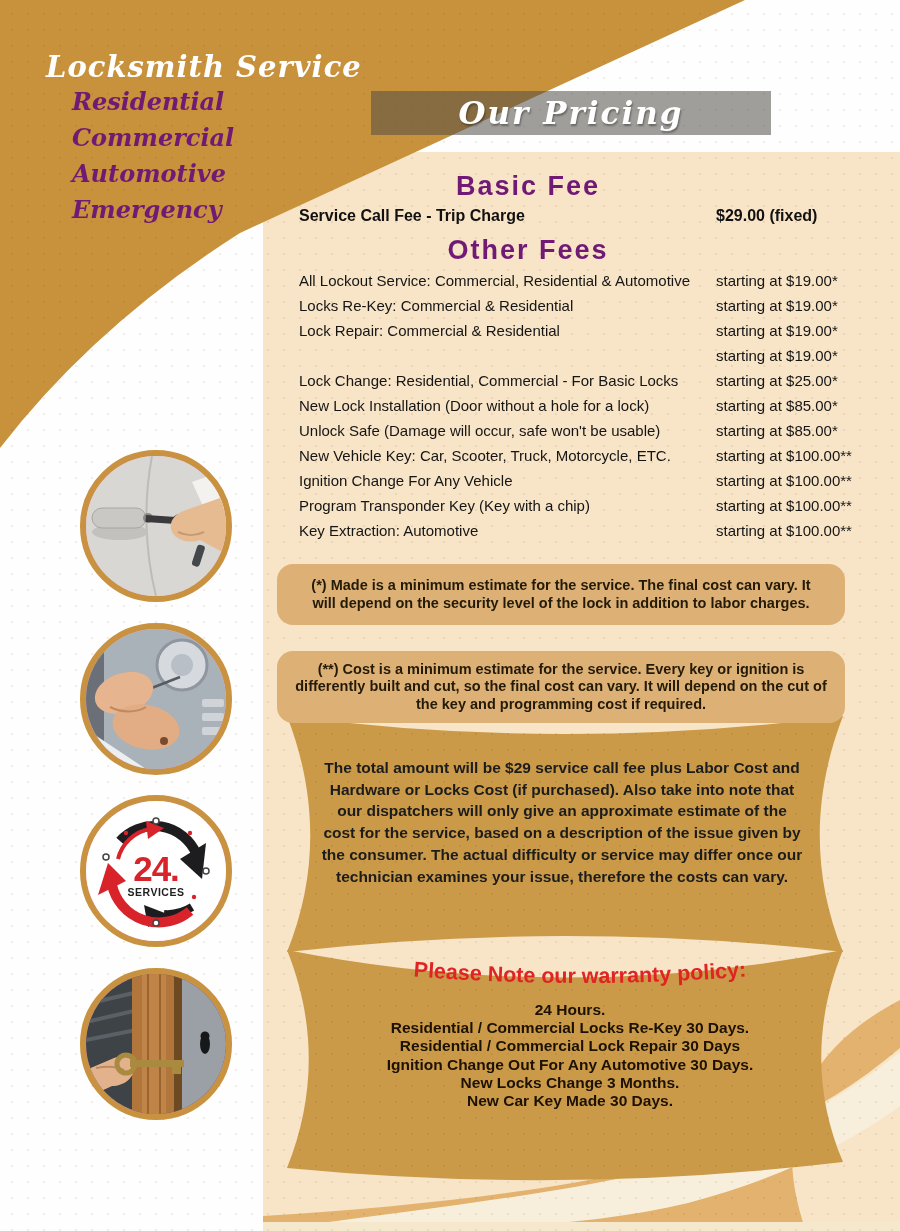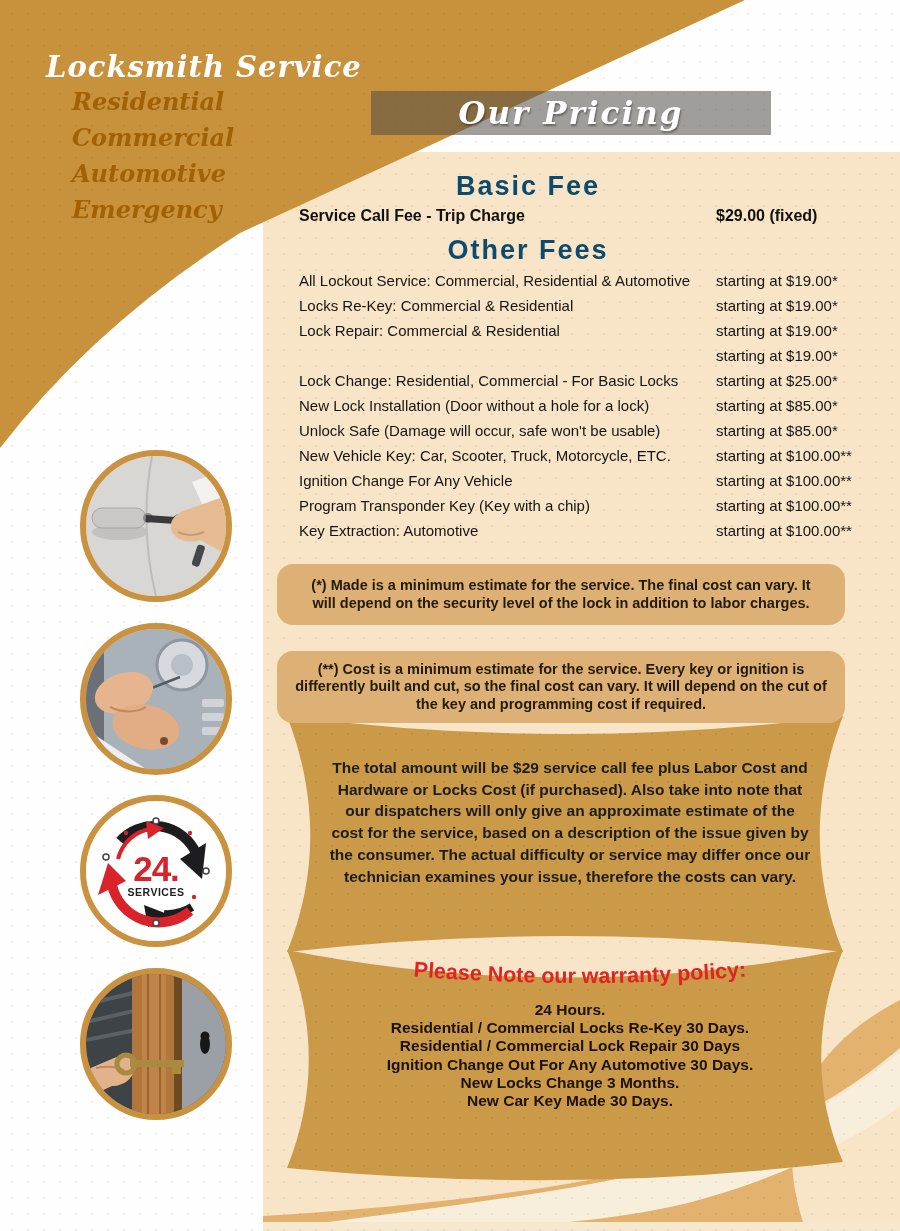--- a/index.html
+++ b/index.html
@@ -14,52 +14,52 @@
   .decor{position:absolute;inset:0;z-index:1;}
   .dots{position:absolute;inset:0;z-index:2;pointer-events:none;
     background-image:radial-gradient(rgba(90,60,20,0.09) 1.3px, transparent 1.5px);
     background-size:16px 16px;background-position:4px 6px;}
   
   .brand{position:absolute;left:30px;top:34px;z-index:3;color:#fff;}
   .brand h1{margin:16px;font-family:"DejaVu Serif","Liberation Serif",serif;
     font-style:italic;font-weight:bold;font-size:29px;letter-spacing:1px;}
   .brand-list{position:absolute;left:72px;top:84px;z-index:3;
     font-family:"DejaVu Serif","Liberation Serif",serif;font-style:italic;font-weight:bold;
-    font-size:24px;color:#a16207;line-height:36px;white-space:nowrap;}
+    font-size:24px;color:#701a75;line-height:36px;white-space:nowrap;}
   
   .pricing-banner{position:absolute;left:371px;top:91px;width:400px;height:44px;
     background:rgba(82,79,71,0.55);z-index:3;display:flex;align-items:center;justify-content:center;}
   .pricing-banner span{font-family:"DejaVu Serif","Liberation Serif",serif;font-style:italic;
     font-weight:bold;font-size:31px;color:#ffffff;letter-spacing:2px;
     text-shadow:1px 2px 2px rgba(0,0,0,0.35);}
   
   .content{position:absolute;inset:0;z-index:3;color:#141414;}
   .h-fee{position:absolute;left:248px;width:560px;text-align:center;
-    font-size:27px;font-weight:bold;letter-spacing:2px;color:#0c4a6e;}
+    font-size:27px;font-weight:bold;letter-spacing:2px;color:#701a75;}
   .h-basic{top:171px;}
   .h-other{top:235px;}
   .fee-row{position:absolute;left:299px;width:560px;height:25px;font-size:15px;color:#151515;}
   .fee-row .price{position:absolute;left:417px;top:0;}
   .row-basic{top:207px;font-size:16px;font-weight:bold;color:#111;}
   .note-box{position:absolute;left:277px;width:568px;background:#ddb175;border-radius:16px;
     text-align:center;font-weight:bold;font-size:14.5px;line-height:17.5px;color:#241a08;
     display:flex;align-items:center;justify-content:center;box-sizing:border-box;}
   .note-1{top:564px;height:61px;padding:4px 28px;}
   .note-2{top:651px;height:72px;padding:20px 10px;}
   .pn-heading{position:absolute;left:299px;top:731px;width:538px;text-align:center;
     font-size:19px;font-weight:bold;color:#e02424;}
   .pn-body{position:absolute;left:320px;top:757px;width:484px;text-align:center;
-    font-size:15.5px;font-weight:bold;line-height:21.7px;color:#1c1c1c;margin-left:8px;}
+    font-size:15.5px;font-weight:bold;line-height:21.7px;color:#1c1c1c;}
   .warranty-arc{position:absolute;left:300px;top:946px;width:560px;height:64px;}
   .warranty-list{position:absolute;left:300px;top:1001px;width:540px;text-align:center;
     font-size:15.5px;font-weight:bold;line-height:18.2px;color:#1d1104;}
   
   .circles{position:absolute;left:0;top:0;z-index:4;}
   .circle{position:absolute;left:80px;width:140px;height:140px;border:6px solid #c89240;
-    border-radius:50%;overflow:hidden;background:#fdba74;}
+    border-radius:50%;overflow:hidden;background:#f9a8d4;}
   .c1{top:450px;} .c2{top:623px;} .c3{top:795px;} .c4{top:968px;}
   .circle svg{display:block;}
 </style>
 </head>
 <body>
 
 <div class="page">
 
   <div class="panel"></div>
 

